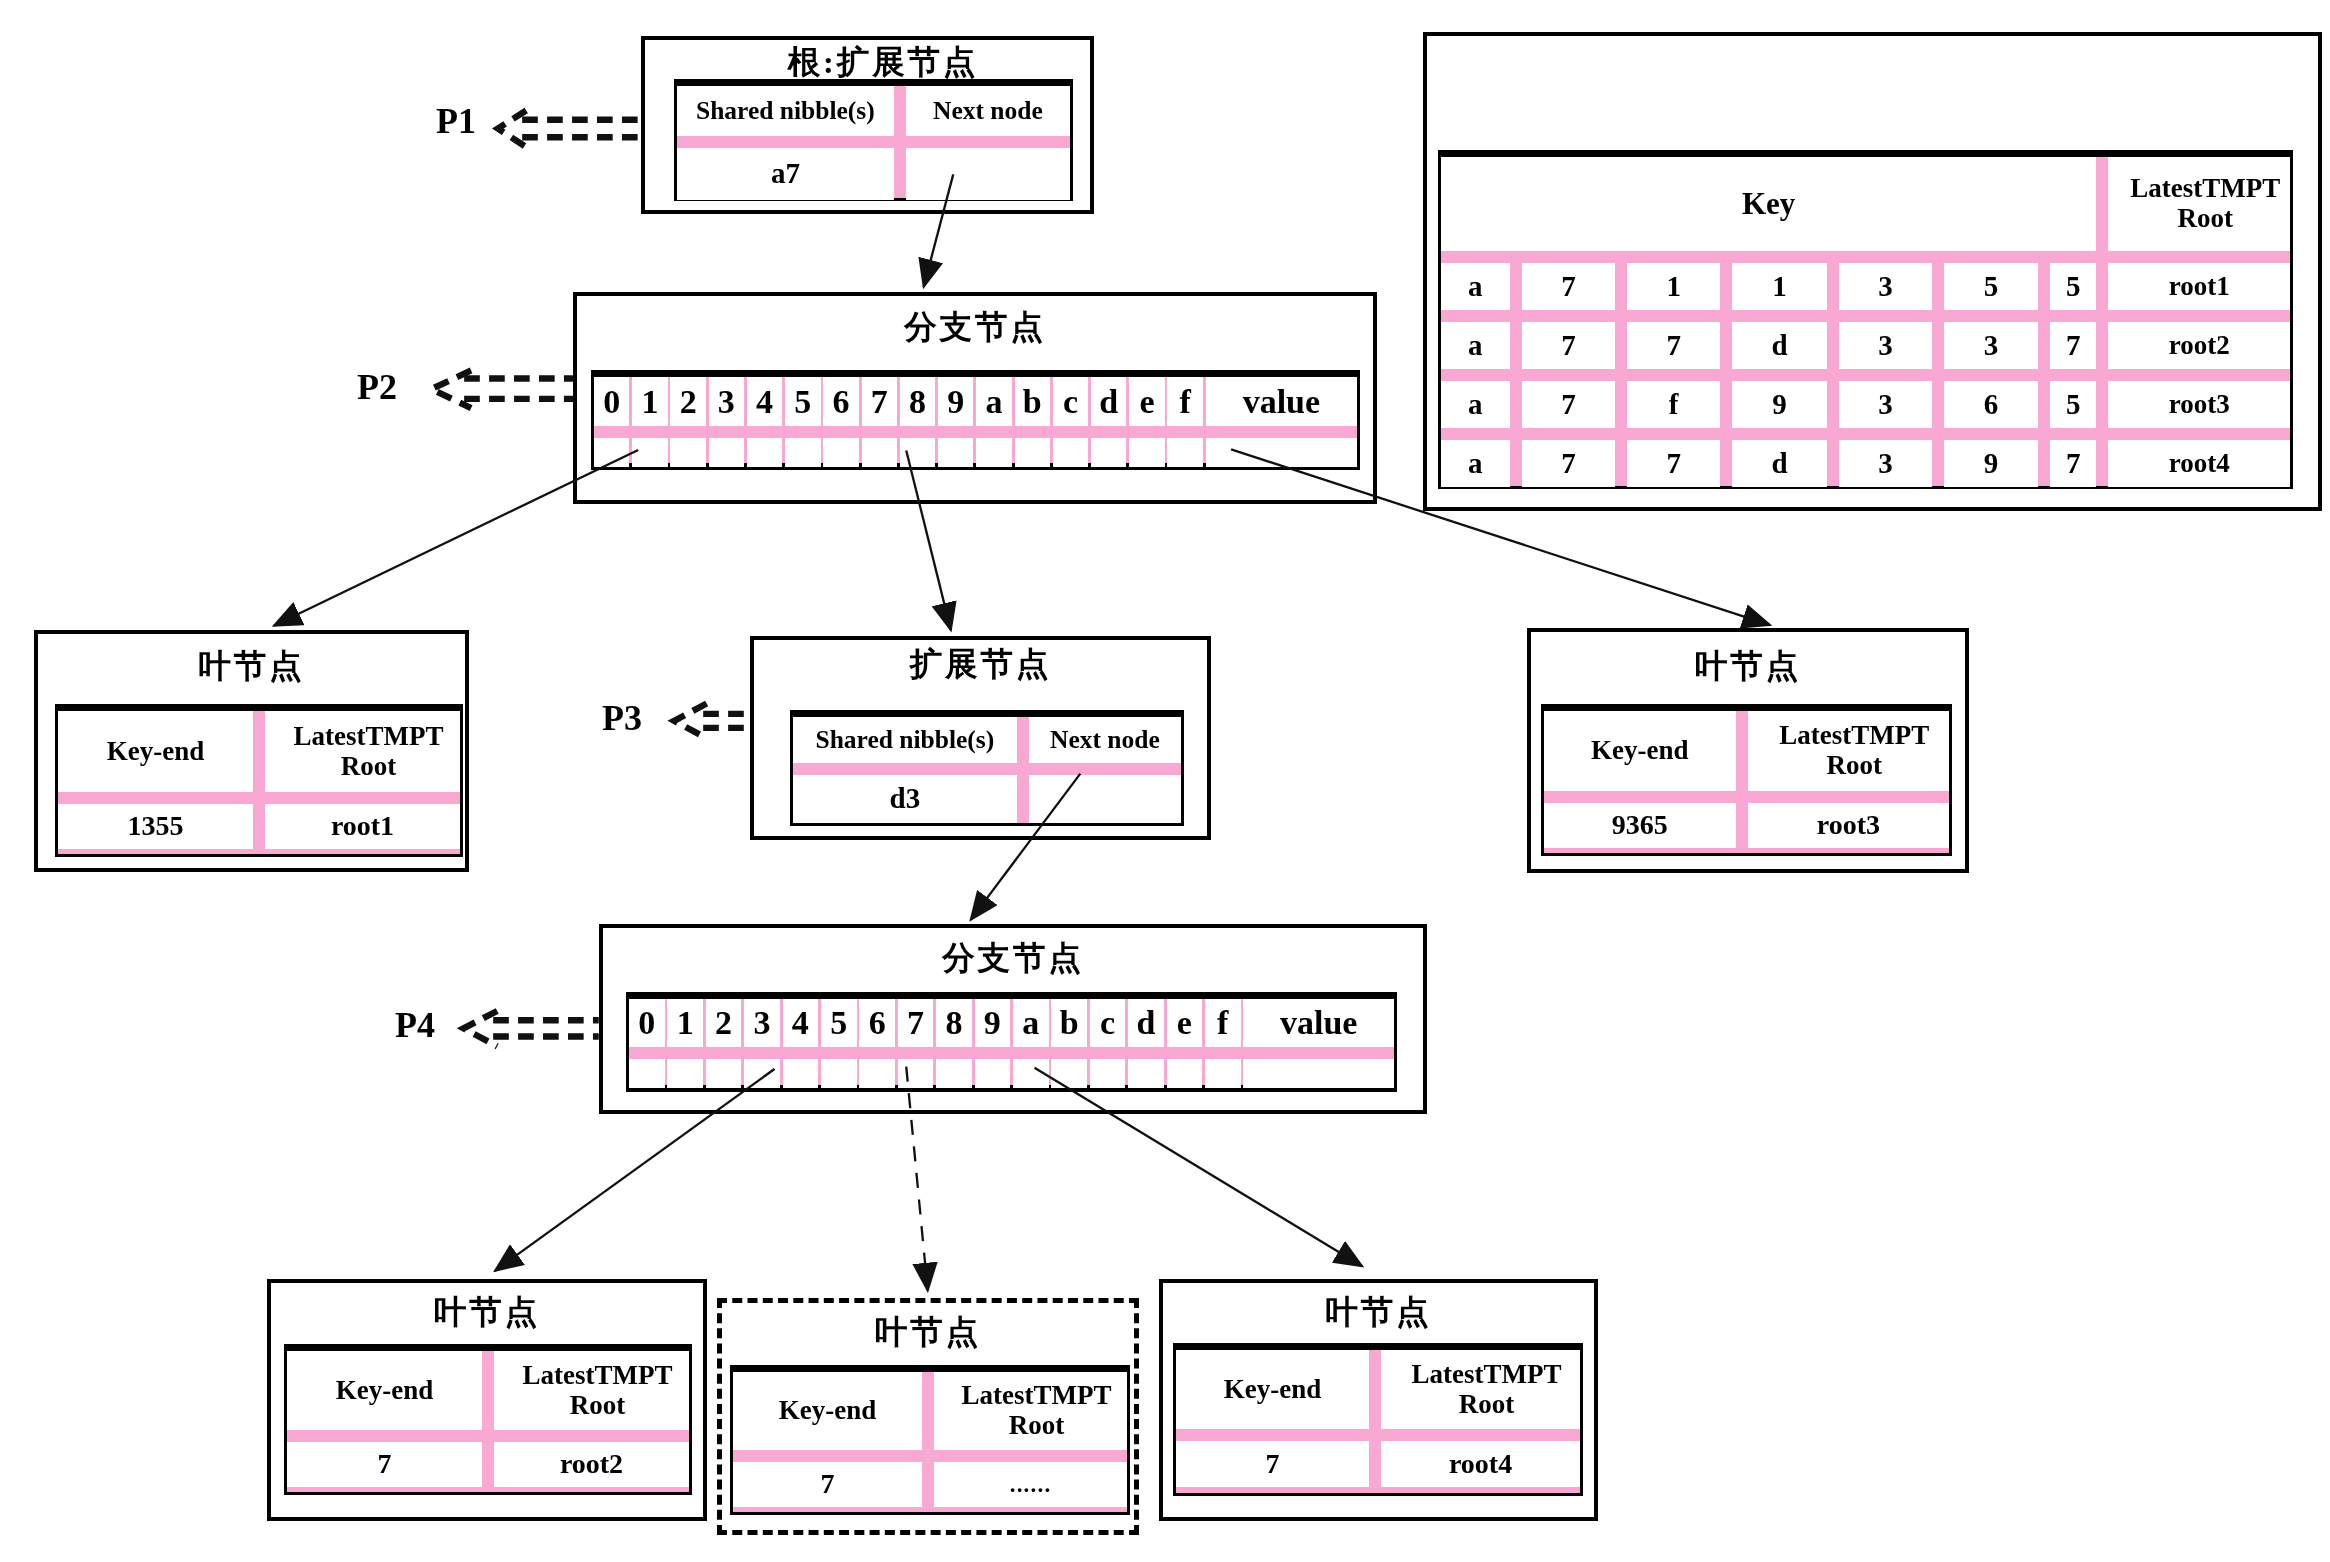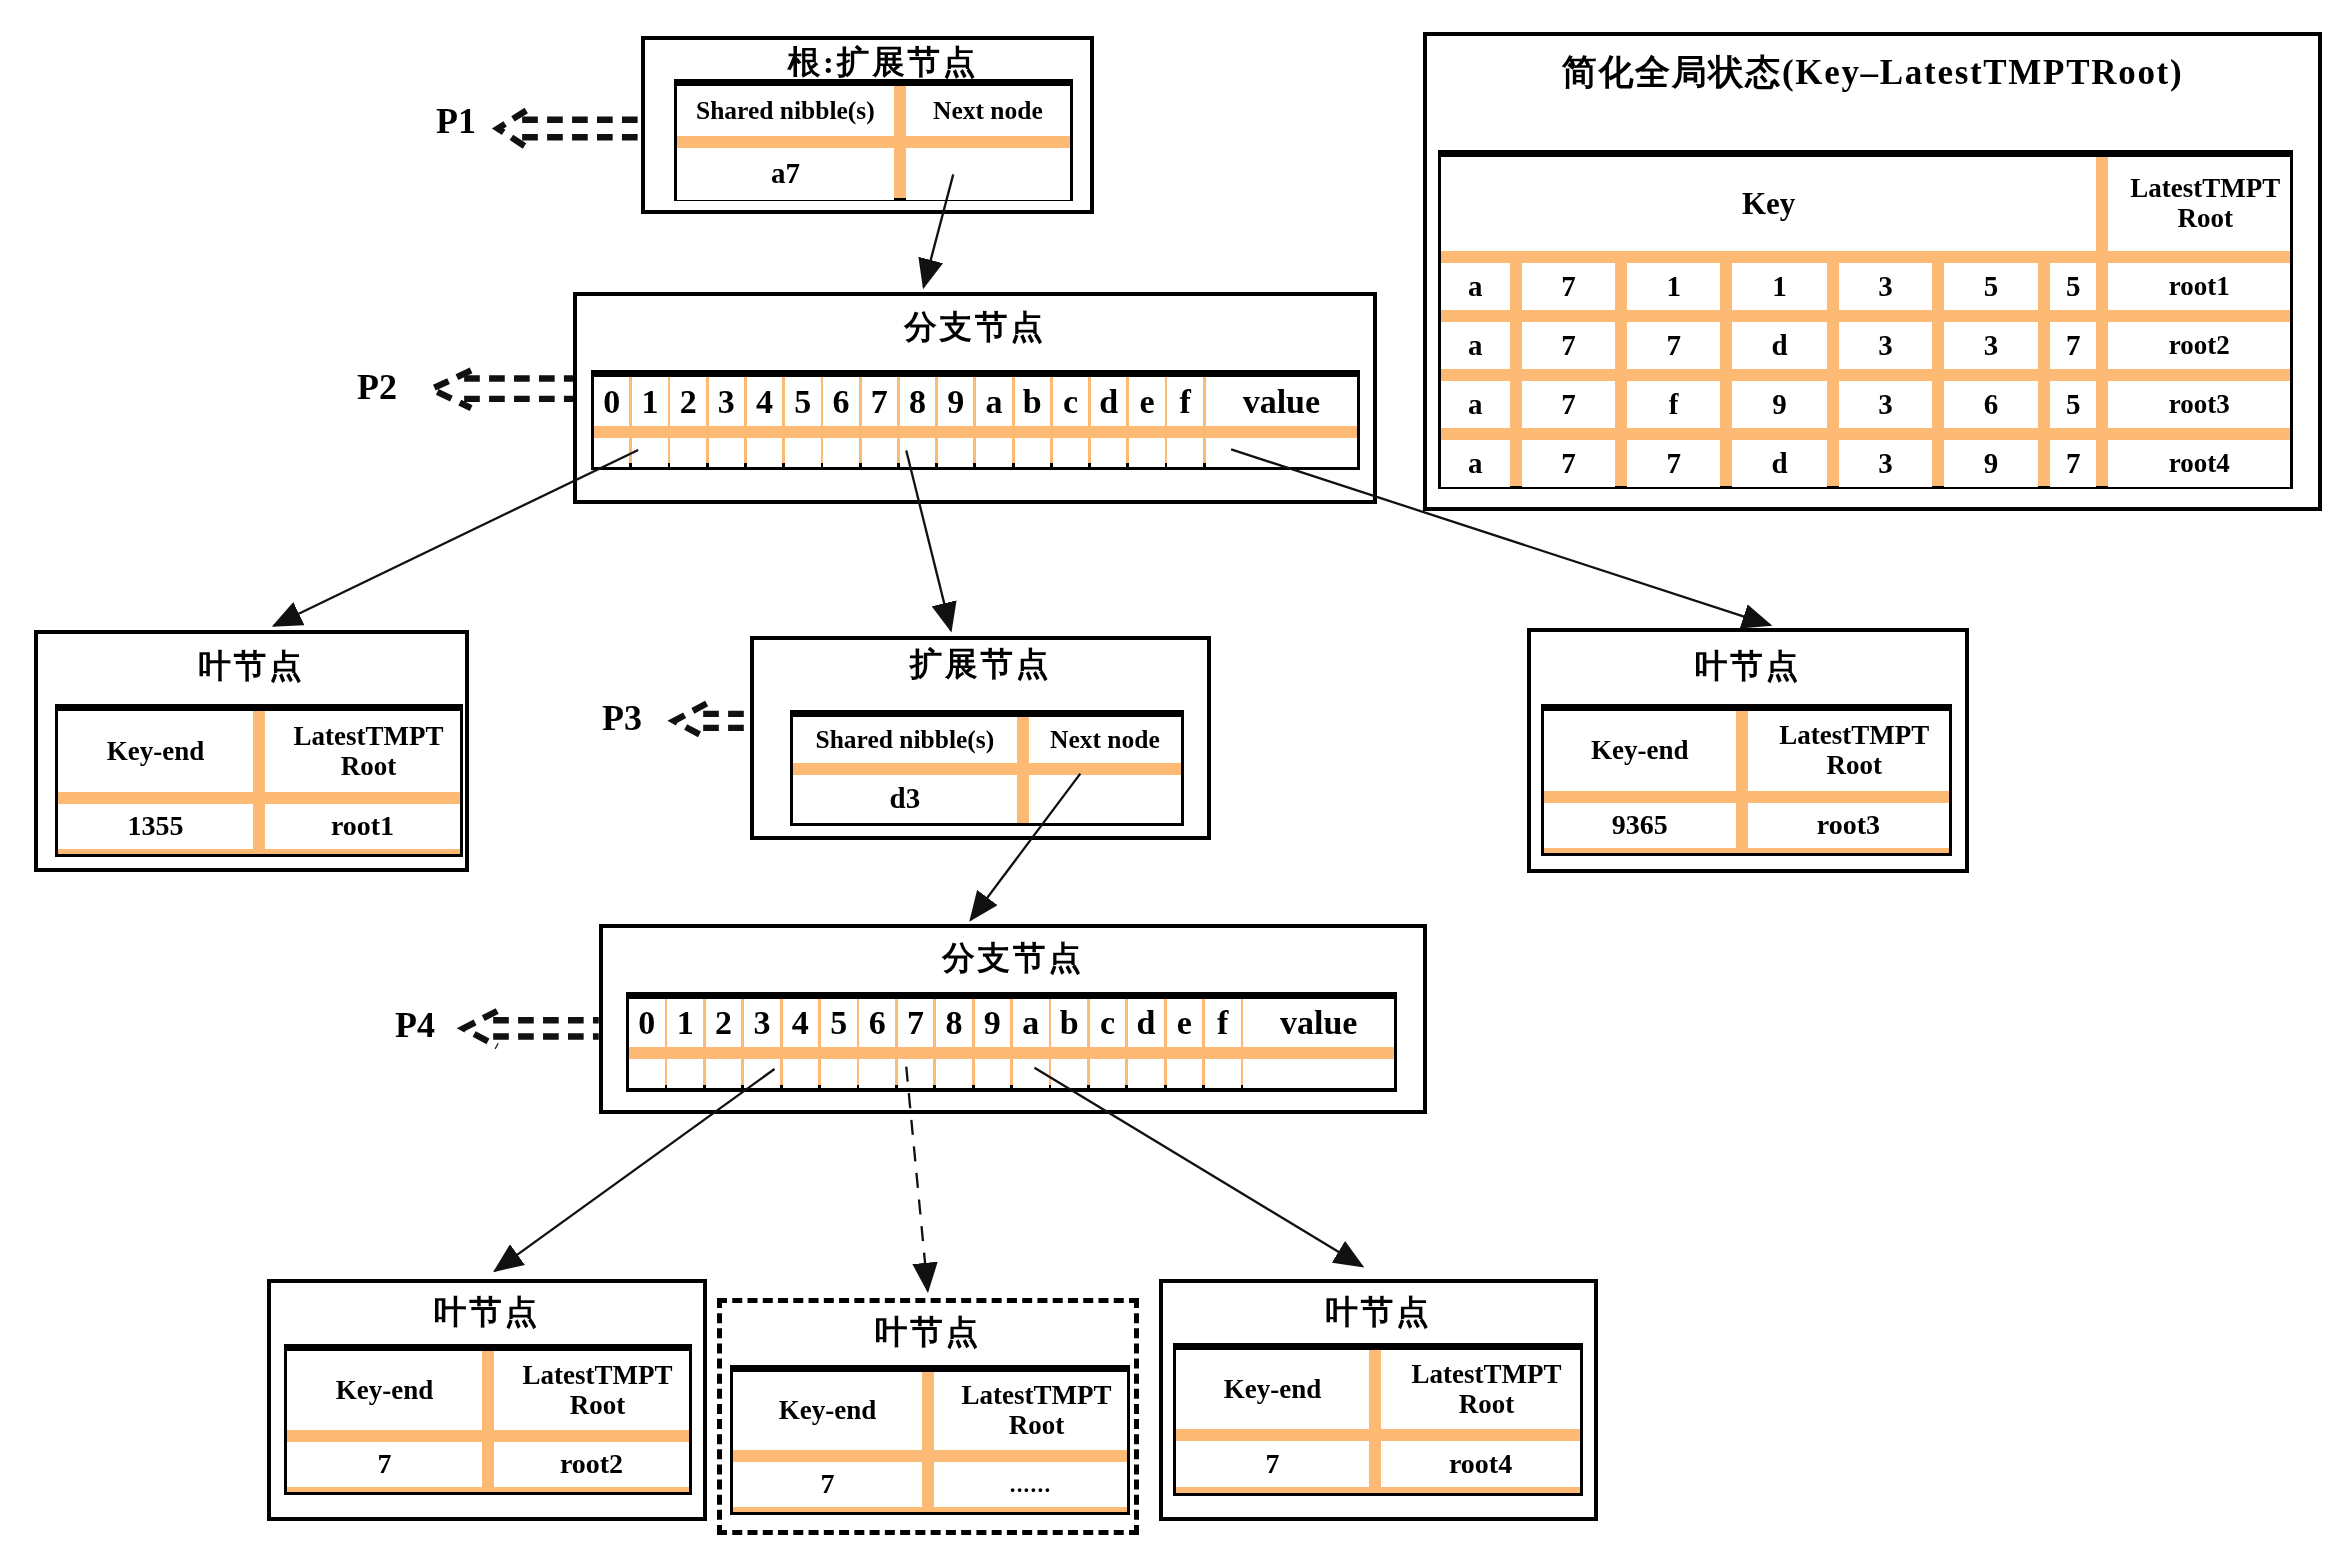--- a/index.html
+++ b/index.html
@@ -10,21 +10,21 @@
   .canvas{position:absolute;left:0;top:0;width:2330px;height:1563px;background:#fff;}
   .box{position:absolute;border:4.6px solid #000;background:#fff;box-sizing:border-box;z-index:1;}
   .box.dashed{border:5.2px dashed #000;}
   .ntitle{
     position:absolute;z-index:2;text-align:center;font-weight:700;
     font-size:32.5px;letter-spacing:2.9px;line-height:1.15;white-space:nowrap;
   }
   .ptxt{position:absolute;z-index:2;font-size:36px;font-weight:700;text-align:center;line-height:1;}
   
   .g{
-    position:absolute;z-index:2;display:grid;background:#fdba74;box-sizing:border-box;
+    position:absolute;z-index:2;display:grid;background:#f9a8d4;box-sizing:border-box;
     border:3.5px solid #000;border-top-width:7px;column-gap:3.5px;row-gap:5.2px;gap:12px;
   }
   .g .c{
     background:#fff;display:flex;flex-direction:column;align-items:center;justify-content:center;
     text-align:center;font-weight:700;line-height:1.1;overflow:hidden;
   }
   .kv .c.head{font-size:25.5px;}
   .kv .c.val{font-size:29px;}
   .leaf-t .c.head{font-size:27px;}
   .leaf-t .c.val{font-size:28px;}
@@ -117,21 +117,20 @@
       <div class="c"></div>
       <div class="c"></div>
       <div class="c"></div>
       <div class="c"></div>
       <div class="c"></div>
       <div class="c"></div>
       <div class="c"></div>
     </div>
 
   <div class="box" style="left:1423px;top:32px;width:899px;height:479px;"></div>
-  <div class="ntitle" style="left:1446px;top:53px;width:853px;font-size:35px;letter-spacing:1.7px;">简化全局状态(Key–LatestTMPTRoot)</div>
   <div class="g gstate" id="gstate" style="left:1438px;top:150px;width:855px;height:339px;grid-template-columns:132fr 181fr 178fr 184fr 178fr 182fr 89fr 350fr;grid-template-rows:94px repeat(4,47px);">
     <div class="c keyhead" style="grid-column:1/8;">Key</div>
     <div class="c roothead two">
       <div>LatestTMPT</div>
       <div>Root</div>
     </div>
   <div class="c kcell">a</div>
       <div class="c kcell">7</div>
       <div class="c kcell">1</div>
       <div class="c kcell">1</div>

